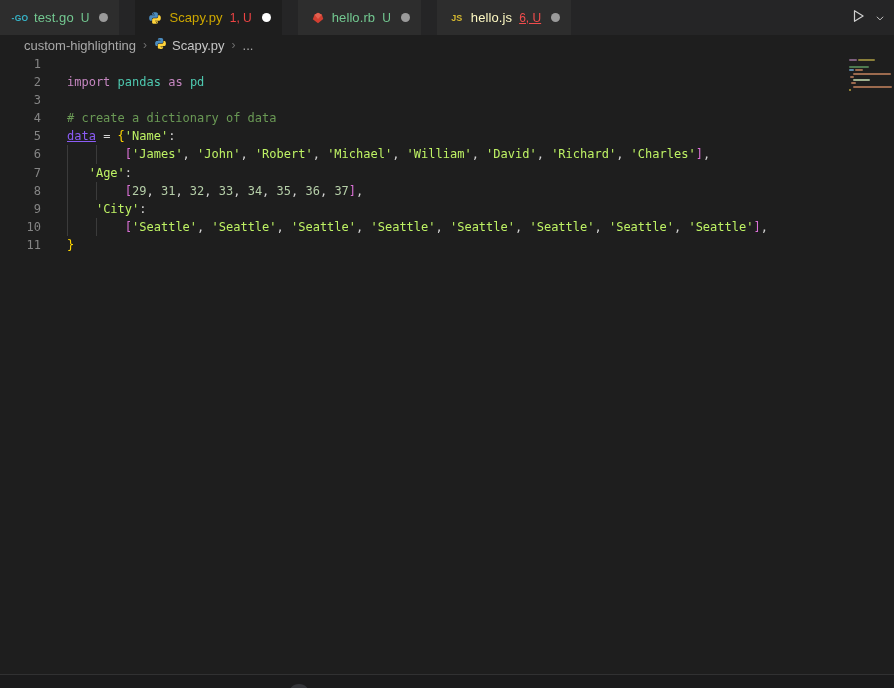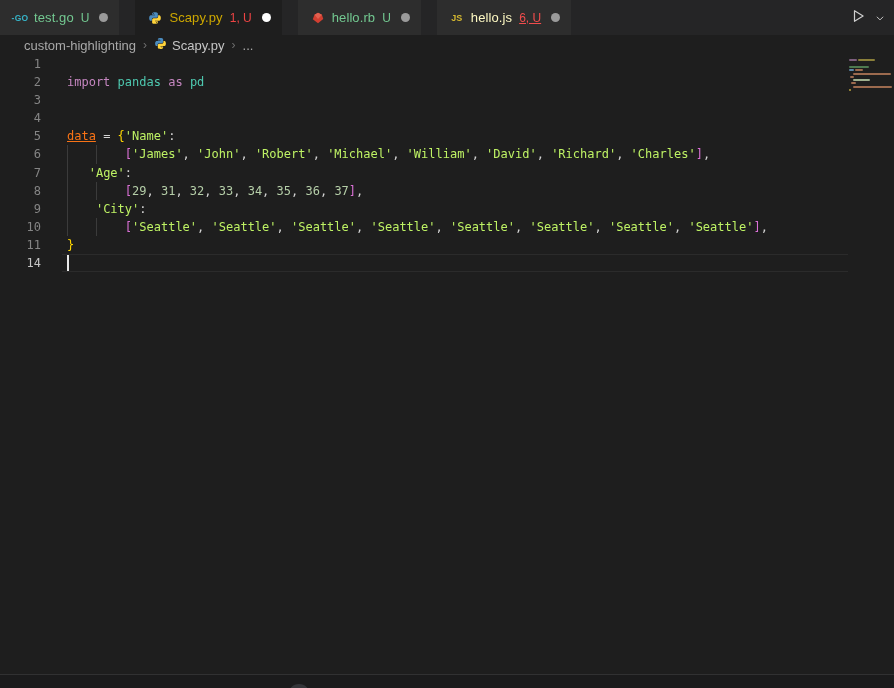--- a/index.html
+++ b/index.html
@@ -39,21 +39,21 @@
   .editor{position:absolute;top:55px;left:0;right:0;bottom:14px;background:#1e1e1e;}
   .line{position:relative;height:18.1px;display:flex;font:12px/18.1px "DejaVu Sans Mono",monospace;white-space:pre;}
   .gutter{width:41px;text-align:right;color:#858585;flex:none;user-select:none;}
   .line.cur .gutter{color:#c6c6c6;}
   .code{margin-left:26px;position:relative;}
   .guide{position:absolute;top:0;bottom:0;width:1px;background:#3b3b3b;}
   .cur-hl{position:absolute;left:62px;right:46px;top:0;bottom:0;border-top:1px solid #2b2b2b;border-bottom:1px solid #2b2b2b;pointer-events:none;}
   .cursor{position:absolute;left:67px;top:1px;width:1.5px;height:16px;background:#e8e8e8;}
   
   .tk-kw{color:#C586C0;} .tk-mod{color:#4EC9B0;} .tk-pl{color:#D4D4D4;}
-  .tk-cm{color:#6A9955;} .tk-var{color:#f97316;text-decoration:underline;} .tk-str{color:#bef264;}
+  .tk-cm{color:#6A9955;} .tk-var{color:#8b5cf6;text-decoration:underline;} .tk-str{color:#bef264;}
   .tk-num{color:#B5CEA8;} .tk-b1{color:#FFD700;} .tk-b2{color:#DA70D6;}
   .warn{text-decoration-style:wavy;text-decoration-color:#9e9841;text-decoration-thickness:1px;text-underline-offset:3px;}
   
   .minimap{position:absolute;top:0;right:0;width:45px;height:52px;cursor:pointer;}
   .mm-seg{position:absolute;height:2px;border-radius:1px;}
   
   .divider{position:absolute;left:0;right:0;top:674px;height:1px;background:#313132;}
   .bottom-strip{position:absolute;left:0;right:0;top:675px;bottom:0;background:#1b1b1c;}
   .bump{position:absolute;left:288px;top:684px;width:22px;height:22px;border-radius:50%;background:#343539;}
 </style>
@@ -148,26 +148,25 @@
       <div class="mm-seg" style="top: 17.5px; left: 4px; width: 38px; background: rgb(156, 106, 78);"></div>
       <div class="mm-seg" style="top: 20.8px; left: 1px; width: 4px; background: rgb(156, 106, 78);"></div>
       <div class="mm-seg" style="top: 24.1px; left: 4px; width: 17px; background: rgb(159, 176, 143);"></div>
       <div class="mm-seg" style="top: 27.4px; left: 2px; width: 5px; background: rgb(156, 106, 78);"></div>
       <div class="mm-seg" style="top: 30.7px; left: 4px; width: 39px; background: rgb(156, 106, 78);"></div>
       <div class="mm-seg" style="top: 34px; left: 0px; width: 2px; background: rgb(184, 162, 62);"></div>
     </div>
 <div class="line"><span class="gutter">1</span><span class="code"></span></div>
     <div class="line"><span class="gutter">2</span><span class="code"><span class="tk-kw">import</span><span class="tk-pl"> </span><span class="tk-mod warn">pandas</span><span class="tk-pl"> </span><span class="tk-kw">as</span><span class="tk-pl"> </span><span class="tk-mod">pd</span></span></div>
     <div class="line"><span class="gutter">3</span><span class="code"></span></div>
-    <div class="line"><span class="gutter">4</span></div>
+    <div class="line"><span class="gutter">4</span><span class="code"><span class="tk-cm"># create a dictionary of data</span></span></div>
     <div class="line"><span class="gutter">5</span><span class="code"><span class="tk-var">data</span><span class="tk-pl"> = </span><span class="tk-b1">{</span><span class="tk-str">'Name'</span><span class="tk-pl">:</span></span></div>
     <div class="line"><i class="guide" style="left: 67px;"></i><i class="guide" style="left: 95.8984px;"></i><span class="gutter">6</span><span class="code"><span class="tk-pl">        </span><span class="tk-b2">[</span><span class="tk-str">'James'</span><span class="tk-pl">, </span><span class="tk-str">'John'</span><span class="tk-pl">, </span><span class="tk-str">'Robert'</span><span class="tk-pl">, </span><span class="tk-str">'Michael'</span><span class="tk-pl">, </span><span class="tk-str">'William'</span><span class="tk-pl">, </span><span class="tk-str">'David'</span><span class="tk-pl">, </span><span class="tk-str">'Richard'</span><span class="tk-pl">, </span><span class="tk-str">'Charles'</span><span class="tk-b2">]</span><span class="tk-pl">,</span></span></div>
     <div class="line"><i class="guide" style="left: 67px;"></i><span class="gutter">7</span><span class="code"><span class="tk-pl">   </span><span class="tk-str">'Age'</span><span class="tk-pl">:</span></span></div>
     <div class="line"><i class="guide" style="left: 67px;"></i><i class="guide" style="left: 95.8984px;"></i><span class="gutter">8</span><span class="code"><span class="tk-pl">        </span><span class="tk-b2">[</span><span class="tk-num">29</span><span class="tk-pl">, </span><span class="tk-num">31</span><span class="tk-pl">, </span><span class="tk-num">32</span><span class="tk-pl">, </span><span class="tk-num">33</span><span class="tk-pl">, </span><span class="tk-num">34</span><span class="tk-pl">, </span><span class="tk-num">35</span><span class="tk-pl">, </span><span class="tk-num">36</span><span class="tk-pl">, </span><span class="tk-num">37</span><span class="tk-b2">]</span><span class="tk-pl">,</span></span></div>
     <div class="line"><i class="guide" style="left: 67px;"></i><span class="gutter">9</span><span class="code"><span class="tk-pl">    </span><span class="tk-str">'City'</span><span class="tk-pl">:</span></span></div>
     <div class="line"><i class="guide" style="left: 67px;"></i><i class="guide" style="left: 95.8984px;"></i><span class="gutter">10</span><span class="code"><span class="tk-pl">        </span><span class="tk-b2">[</span><span class="tk-str">'Seattle'</span><span class="tk-pl">, </span><span class="tk-str">'Seattle'</span><span class="tk-pl">, </span><span class="tk-str">'Seattle'</span><span class="tk-pl">, </span><span class="tk-str">'Seattle'</span><span class="tk-pl">, </span><span class="tk-str">'Seattle'</span><span class="tk-pl">, </span><span class="tk-str">'Seattle'</span><span class="tk-pl">, </span><span class="tk-str">'Seattle'</span><span class="tk-pl">, </span><span class="tk-str">'Seattle'</span><span class="tk-b2">]</span><span class="tk-pl">,</span></span></div>
     <div class="line"><span class="gutter">11</span><span class="code"><span class="tk-b1">}</span></span></div>
-    <div class="line cur"><div class="cur-hl"></div><span class="gutter">14</span><span class="code"></span><div class="cursor" style="left: 67px;"></div></div>
   </div>
 
 <div class="divider"></div>
 <div class="bottom-strip"></div>
 <div class="bump"></div>
 
 </body></html>

